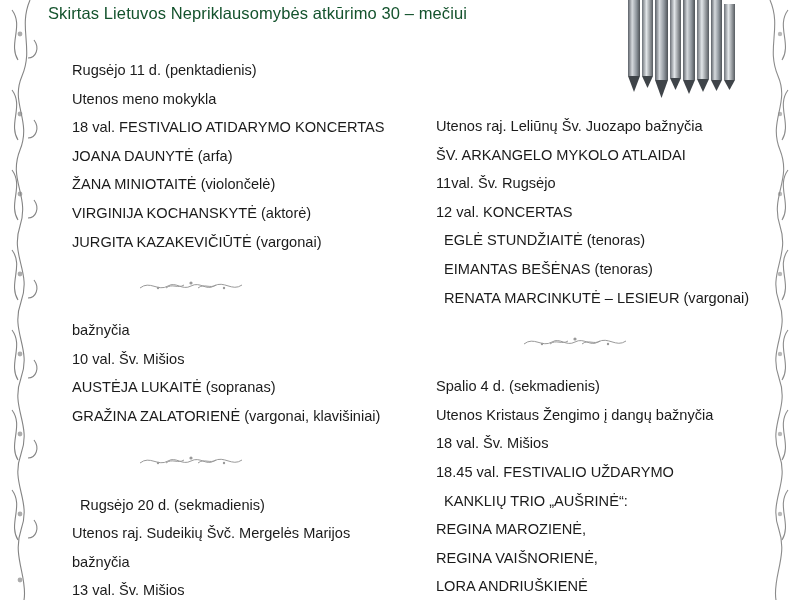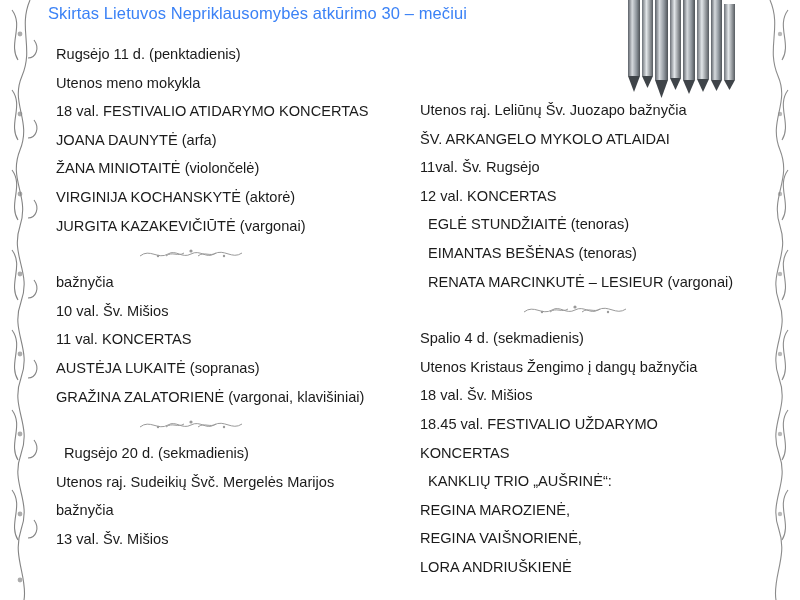--- a/index.html
+++ b/index.html
@@ -28,21 +28,21 @@
   .border-strip.right { right: 0; }
 
   
   .subtitle {
     position: absolute;
     left: 48px;
     top: 0px;
     width: 600px;
     font-size: 16.5px;
     line-height: 26px;
-    color: #3b82f6;
+    color: #14532d;
     letter-spacing: 0.1px;
     white-space: nowrap;
   }
 
   
   .organ {
     position: absolute;
     right: 58px;
     top: -12px;
     width: 120px;
@@ -60,21 +60,21 @@
   .col-left {
     left: 56px;
     top: 40px;
     width: 360px;
   }
   .col-right {
     left: 420px;
     top: 96px;
     width: 350px;
   }
-  .entry { margin: 0; padding: 0; }
+  .entry { margin: 16px; padding: 0; }
   .line  { display: block; }
   .indent-1 { padding-left: 8px; }
 
   
   .sep {
     height: 28px;
     display: flex;
     align-items: center;
     justify-content: center;
     padding-right: 90px;
@@ -208,21 +208,20 @@
         <circle cx="55" cy="4" r="1.6"></circle>
         <circle cx="22" cy="9" r="1.2"></circle>
         <circle cx="88" cy="9" r="1.2"></circle>
       </g>
     </svg>
   </div>
 
   <div class="entry">
     <span class="line">bažnyčia</span>
     <span class="line">10 val. Šv. Mišios</span>
-    <span class="line">11 val. KONCERTAS</span>
     <span class="line">AUSTĖJA LUKAITĖ (sopranas)</span>
     <span class="line">GRAŽINA ZALATORIENĖ (vargonai, klavišiniai)</span>
   </div>
 
   <div class="sep">
     <svg width="110" height="14" viewBox="0 0 110 14" xmlns="http://www.w3.org/2000/svg">
       <g stroke="#9a9a9a" stroke-width="1" fill="none">
         <path d="M4 9 C14 1, 22 13, 32 7 C40 2, 46 12, 55 7 C64 2, 70 12, 78 7 C88 1, 96 13, 106 6"></path>
         <path d="M30 9 C36 4, 42 10, 48 6"></path>
         <path d="M62 9 C68 4, 74 10, 80 6"></path>
@@ -270,21 +269,20 @@
         <circle cx="88" cy="9" r="1.2"></circle>
       </g>
     </svg>
   </div>
 
   <div class="entry">
     <span class="line">Spalio 4 d. (sekmadienis)</span>
     <span class="line">Utenos Kristaus Žengimo į dangų bažnyčia</span>
     <span class="line">18 val. Šv. Mišios</span>
     <span class="line">18.45 val. FESTIVALIO UŽDARYMO</span>
-    <span class="line">KONCERTAS</span>
     <span class="line indent-1">KANKLIŲ TRIO „AUŠRINĖ“:</span>
     <span class="line">REGINA  MAROZIENĖ,</span>
     <span class="line">REGINA VAIŠNORIENĖ,</span>
     <span class="line">LORA ANDRIUŠKIENĖ</span>
 
   </div>
 
 </div>
 
 </body></html>

